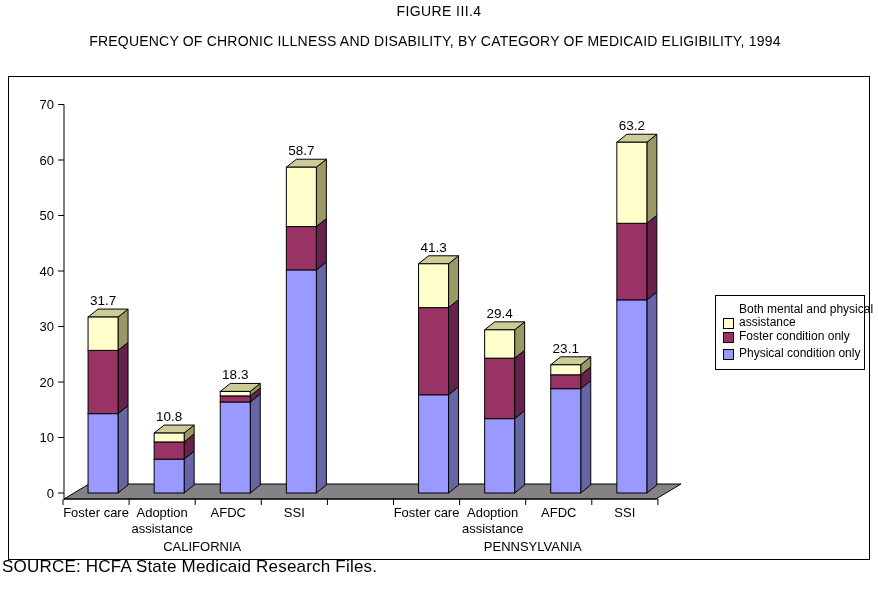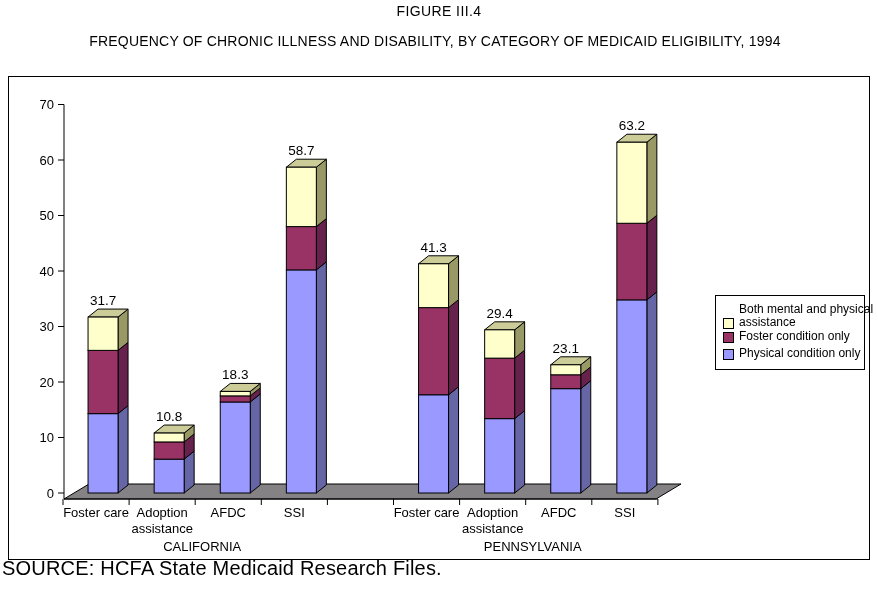--- a/index.html
+++ b/index.html
@@ -7,21 +7,21 @@
   .fig-title{position:absolute;top:3px;left:0;width:878px;text-align:center;font-size:14px;letter-spacing:.4px;}
   .fig-subtitle{position:absolute;top:33px;left:0;width:870px;text-align:center;font-size:14px;letter-spacing:.2px;}
   .chart-frame{position:absolute;left:8px;top:76px;width:860px;height:482px;border:1px solid #000;background:#fff;}
   .chart-frame svg{position:absolute;left:0;top:0;}
   .legend{position:absolute;left:706px;top:218px;width:150px;border:1px solid #000;background:#fff;
           padding:6px 2px 9px 7px;box-sizing:border-box;font-size:12px;line-height:13px;}
   .legend-item{display:flex;align-items:flex-end;margin-top:1px;}
   .legend-item.gap-before{margin-top:4px;}
   .legend-swatch{width:9px;height:9px;border:1px solid #000;margin:1px 5px 0 0;flex:0 0 auto;}
   .legend-label{white-space:nowrap;}
-  .source-note{position:absolute;left:2px;top:557px;font-size:20px;letter-spacing:.2px;}
+  .source-note{position:absolute;left:2px;top:557px;font-size:17px;letter-spacing:.2px;}
   svg text{font-family:"Liberation Sans",sans-serif;fill:#000;}
 </style>
 </head>
 <body>
 
 <div class="fig-title">FIGURE III.4</div>
 <div class="fig-subtitle">FREQUENCY OF CHRONIC ILLNESS AND DISABILITY, BY CATEGORY OF MEDICAID ELIGIBILITY, 1994</div>
 
 <div class="chart-frame">
   <svg id="chart-svg" width="860" height="482">

